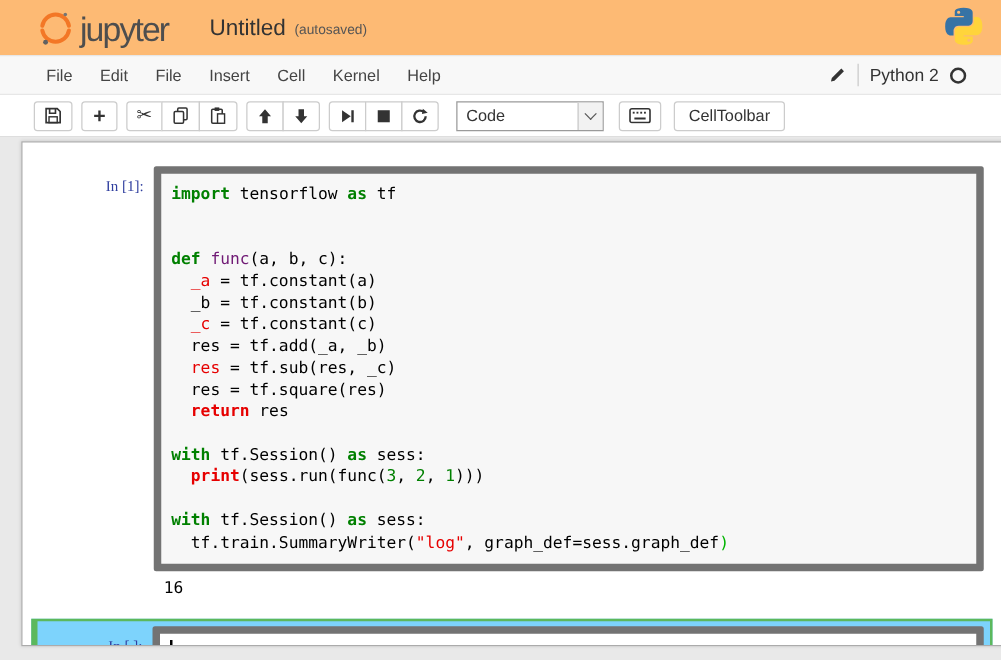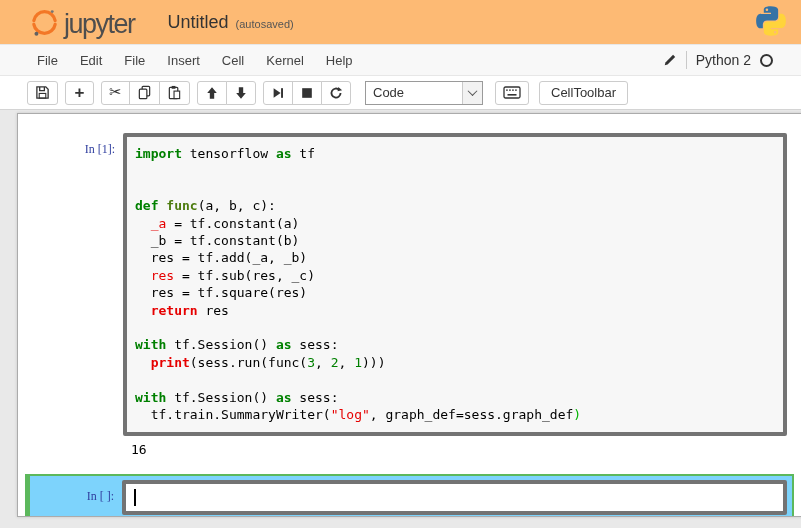--- a/index.html
+++ b/index.html
@@ -91,26 +91,26 @@
   .code-font { font-family:"DejaVu Sans Mono","Liberation Mono",monospace; font-size:13px; }
 
   .input-row { display:flex; align-items:flex-start; }
   .prompt {
     width:105px; flex:none; text-align:right; padding:9px 8px 0 0;
     color:#303f9f; font-family:Liberation Serif, serif; font-size:12px;
     white-space:pre;
   }
   .input-area {
     flex:1; margin-right:15px; background:#f7f7f7;
-    border:4px solid #737373; border-radius:2px;
+    border:6px solid #737373; border-radius:2px;
     padding:8px; cursor:text;
   }
   .cm-line { white-space:pre; line-height:17.4px; color:#000; }
   .tok-kw   { color:#008000; font-weight:bold; }
-  .tok-df   { color:#4d7c0f;font-weight:bold; }
+  .tok-df   { color:#701a75; }
   .tok-rd   { color:#e60000; }
   .tok-kwrd { color:#e60000; font-weight:bold; }
   .tok-nm   { color:#008000; }
   .tok-st   { color:#e60000; }
   .tok-mb   { color:#00b400; }
   .tok-pl   { color:#000; }
 
   .output-row { display:flex; margin-top:3px; }
   .out-prompt { width:105px; flex:none; }
   .output-text { padding:2px 0 2px 8px; color:#000; line-height:18px; white-space:pre; }
@@ -283,20 +283,21 @@
       <div class="input-row">
         <div class="prompt">In [1]:</div>
         <div class="input-area code-font">
           <div>
               <div class="cm-line"><span class="tok-kw">import</span><span class="tok-pl"> tensorflow </span><span class="tok-kw">as</span><span class="tok-pl"> tf</span></div>
               <div class="cm-line">&nbsp;</div>
               <div class="cm-line">&nbsp;</div>
               <div class="cm-line"><span class="tok-kw">def</span><span class="tok-pl"> </span><span class="tok-df">func</span><span class="tok-pl">(a, b, c):</span></div>
               <div class="cm-line"><span class="tok-pl">  </span><span class="tok-rd">_a</span><span class="tok-pl"> = tf.constant(a)</span></div>
               <div class="cm-line"><span class="tok-pl">  _b = tf.constant(b)</span></div>
+              <div class="cm-line"><span class="tok-pl">  </span><span class="tok-rd">_c</span><span class="tok-pl"> = tf.constant(c)</span></div>
               <div class="cm-line"><span class="tok-pl">  res = tf.add(_a, _b)</span></div>
               <div class="cm-line"><span class="tok-pl">  </span><span class="tok-rd">res</span><span class="tok-pl"> = tf.sub(res, _c)</span></div>
               <div class="cm-line"><span class="tok-pl">  res = tf.square(res)</span></div>
               <div class="cm-line"><span class="tok-pl">  </span><span class="tok-kwrd">return</span><span class="tok-pl"> res</span></div>
               <div class="cm-line">&nbsp;</div>
               <div class="cm-line"><span class="tok-kw">with</span><span class="tok-pl"> tf.Session() </span><span class="tok-kw">as</span><span class="tok-pl"> sess:</span></div>
               <div class="cm-line"><span class="tok-pl">  </span><span class="tok-kwrd">print</span><span class="tok-pl">(sess.run(func(</span><span class="tok-nm">3</span><span class="tok-pl">, </span><span class="tok-nm">2</span><span class="tok-pl">, </span><span class="tok-nm">1</span><span class="tok-pl">)))</span></div>
               <div class="cm-line">&nbsp;</div>
               <div class="cm-line"><span class="tok-kw">with</span><span class="tok-pl"> tf.Session() </span><span class="tok-kw">as</span><span class="tok-pl"> sess:</span></div>
               <div class="cm-line"><span class="tok-pl">  tf.train.SummaryWriter(</span><span class="tok-st">"log"</span><span class="tok-pl">, graph_def=sess.graph_def</span><span class="tok-mb">)</span></div>

